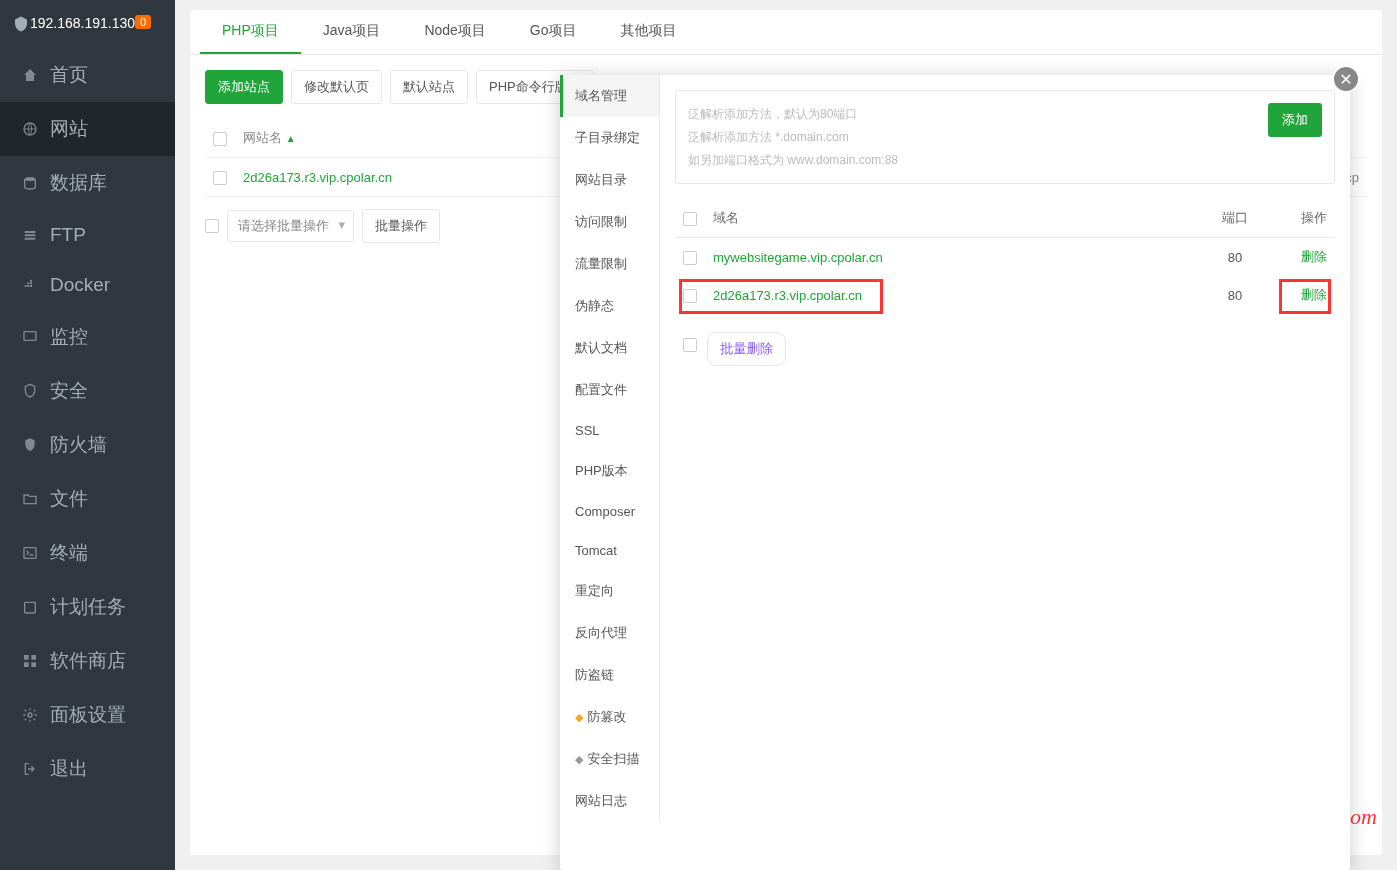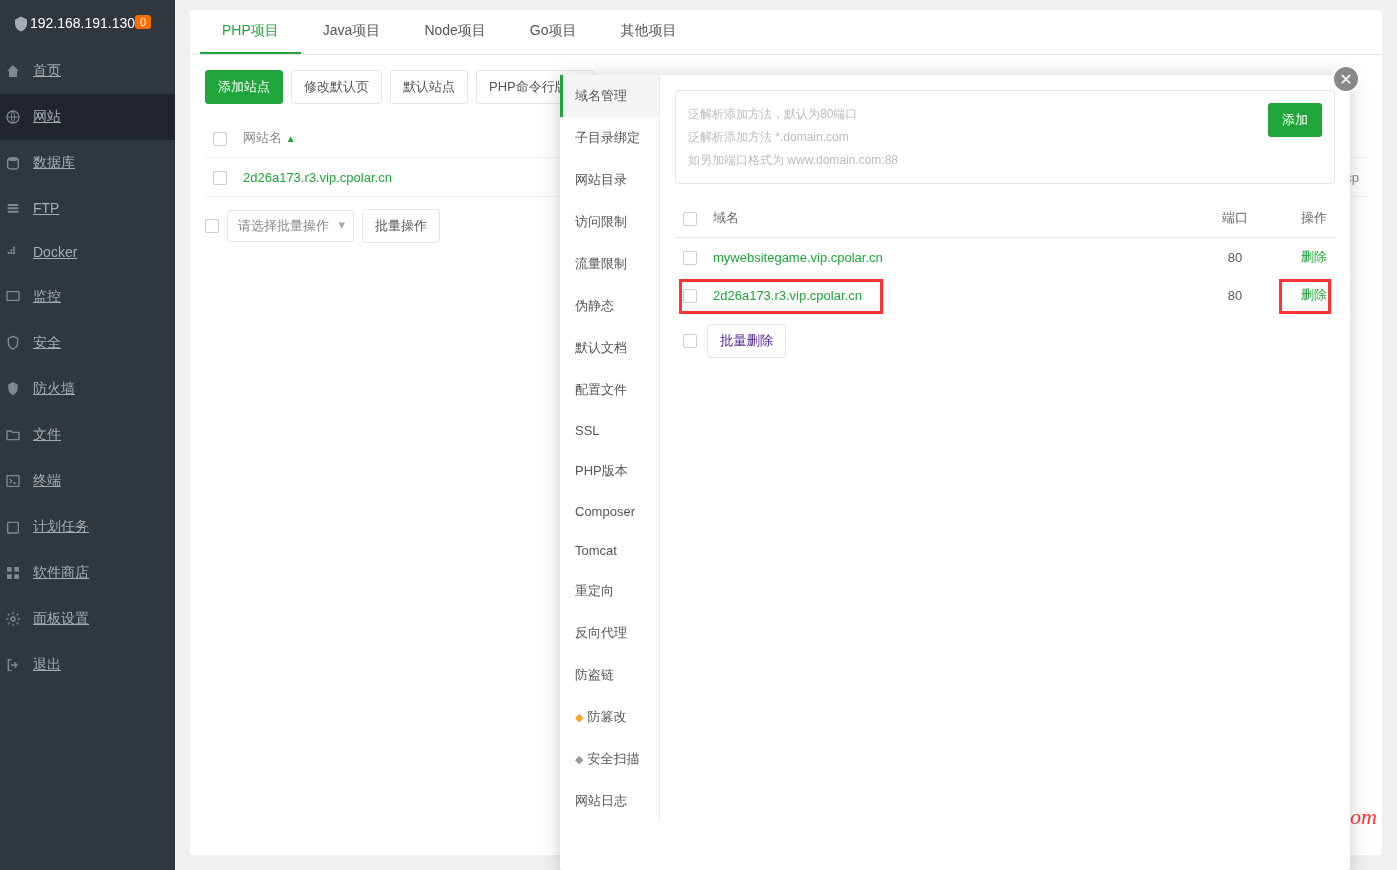--- a/index.html
+++ b/index.html
@@ -3,21 +3,21 @@
 <meta charset="utf-8">
 <style>
 * { margin: 0; padding: 0; box-sizing: border-box; font-family: "Microsoft YaHei", -apple-system, sans-serif; }
 body { background: #f0f0f0; font-size: 13px; color: #555; overflow: hidden; }
 .app { display: flex; width: 1397px; height: 870px; }
 .sidebar { width: 175px; background: #30373e; color: #a3adb7; flex-shrink: 0; }
 .sidebar-header { padding: 15px 12px; display: flex; align-items: flex-start; }
 .sidebar-header .shield { width: 18px; height: 18px; }
 .sidebar-header .ip { color: #fff; font-size: 14px; }
 .badge-count { background: #ff6c00; color: #fff; border-radius: 3px; padding: 1px 5px; font-size: 11px; }
-.nav-item { padding: 14px 5px; display: flex; align-items: center; gap: 12px; cursor: pointer; font-size: 14px; text-decoration: underline; }
+.nav-item { padding: 14px 22px; display: flex; align-items: center; gap: 12px; cursor: pointer; font-size: 19px; }
 .nav-item.active { background: #20262c; }
 .nav-item .icon { width: 16px; height: 16px; opacity: 0.7; }
 .main { flex: 1; display: flex; flex-direction: column; background: #f0f0f0; }
 .tabs { background: #fff; border-bottom: 1px solid #e6e6e6; display: flex; padding: 0 10px; margin: 10px 15px 0 15px; border-radius: 3px 3px 0 0; }
 .tab { padding: 12px 22px; cursor: pointer; font-size: 14px; color: #555; }
 .tab.active { color: #20a53a; border-bottom: 2px solid #20a53a; }
 .content { background: #fff; margin: 0 15px 15px 15px; padding: 15px; border-radius: 0 0 3px 3px; flex: 1; position: relative; }
 .toolbar { display: flex; gap: 8px; margin-bottom: 15px; }
 .btn { border: 1px solid #e6e6e6; background: #fff; padding: 7px 12px; border-radius: 3px; cursor: pointer; font-size: 13px; color: #555; }
 .btn.primary { background: #20a53a; color: #fff; border-color: #20a53a; }
@@ -46,21 +46,21 @@
 .domain-table th, .domain-table td { padding: 10px 8px; text-align: left; font-weight: normal; font-size: 13px; }
 .domain-table thead { border-bottom: 1px solid #eaeaea; }
 .domain-table th { color: #666; }
 .domain-table .col-port { text-align: center; width: 80px; }
 .domain-table .col-action { text-align: right; width: 60px; }
 .domain-table td .link { color: #20a53a; text-align: center; }
 .hl-row { position: relative; }
 .hl-frame-left { position: absolute; left: 4px; top: 3px; width: 204px; height: 35px; border: 3px solid #f33; pointer-events: none; }
 .hl-frame-right { position: absolute; right: 4px; top: 3px; width: 52px; height: 35px; border: 3px solid #f33; pointer-events: none; }
 .batch-delete-row { padding: 10px 8px; display: flex; gap: 10px; align-items: center; }
-.btn-batch-del { border: 1px solid #e6e6e6; background: #fff; padding: 7px 12px; border-radius: 3px; color: #4c1d95; }
+.btn-batch-del { border: 1px solid #e6e6e6; background: #fff; padding: 7px 12px; border-radius: 9px; color: #8b5cf6; margin-top: 8px; }
 .diamond { font-size: 11px; }
 .diamond.orange { color: #f5a623; }
 .diamond.gray { color: #999; }
 .watermark { position: absolute; right: 20px; bottom: 40px; color: #f33; font-family: serif; font-style: italic; font-size: 22px; pointer-events: none; }
 .sort-arrow { font-size: 10px; color: #20a53a; }
 </style>
 </head>
 <body>
 
 <div class="app">

